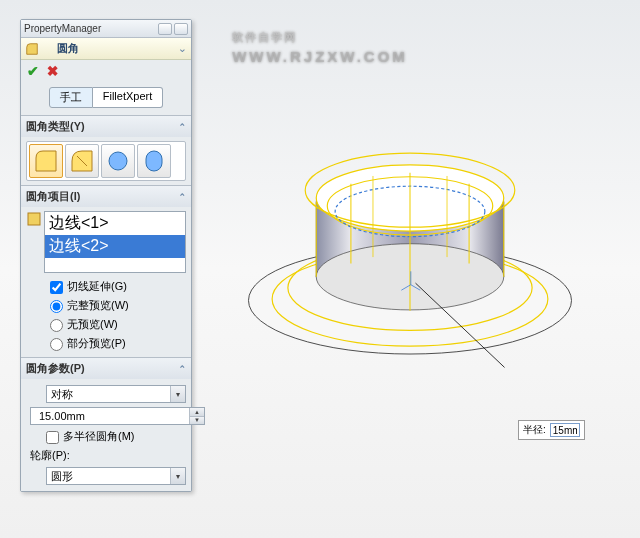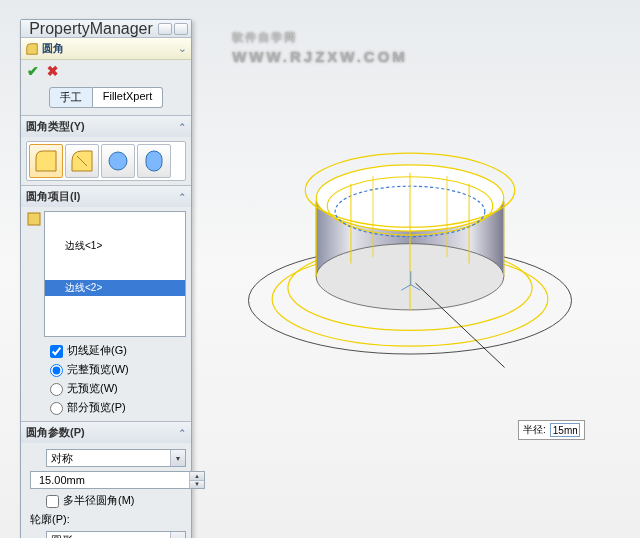--- a/index.html
+++ b/index.html
@@ -7,45 +7,45 @@
   .viewport { position: absolute; left: 0; top: 0; width: 640px; height: 538px; background: linear-gradient(to bottom, #e8ebee 0%, #f8f8f8 50%, #f0f0f0 100%); }
   .watermark { position: absolute; top: 16px; left: 50%; transform: translateX(-50%); font-size: 28px; font-weight: bold; color: rgba(200,200,200,0.65); font-family: sans-serif; letter-spacing: 2px; text-shadow: 0 0 3px #888; white-space: nowrap; }
   .watermark .sub { font-size: 15px; display: block; text-align: center; letter-spacing: 3px; color: rgba(180,180,180,0.7); }
   .model { position: absolute; left: 195px; top: 135px; width: 430px; height: 260px; }
   .model svg { width: 100%; height: 100%; }
   .callout { position: absolute; left: 518px; top: 420px; background: #fff; border: 1px solid #999; padding: 2px 4px; display: flex; align-items: center; gap: 4px; }
   .callout-label { font-size: 10px; }
   .callout-input { width: 30px; height: 14px; border: 1px solid #7a9ecc; font-size: 10px; padding: 0 2px; background: #fff; }
   .panel { position: absolute; left: 20px; top: 19px; width: 172px; background: #e8ecef; border: 1px solid #9aa7b4; border-radius: 2px; box-shadow: 2px 2px 4px rgba(0,0,0,0.2); }
   .panel-titlebar { display: flex; align-items: center; justify-content: space-between; height: 18px; background: linear-gradient(to bottom,#f4f7fa,#dde3ea); border-bottom: 1px solid #b5bec8; padding: 0 3px; }
-  .panel-title { font-size: 16px; color: #333; flex: 1; text-align: center; }
+  .panel-title { font-size: 10px; color: #333; flex: 1; }
   .panel-titlebar-icons { display: flex; gap: 2px; }
   .icon-btn { width: 14px; height: 12px; background: linear-gradient(to bottom,#fff,#dbe2ea); border: 1px solid #a9b4c0; border-radius: 2px; cursor: pointer; }
-  .feature-header { display: flex; align-items: center; gap: 3px; padding: 3px 4px; background: linear-gradient(to bottom,#fffef0,#f0edd0); border-bottom: 1px solid #cbcfb3; }
+  .feature-header { display: flex; align-items: center; gap: 18px; padding: 3px 4px; background: linear-gradient(to bottom,#fffef0,#f0edd0); border-bottom: 1px solid #cbcfb3; }
   .feature-icon { width: 14px; height: 14px; }
   .feature-name { font-weight: bold; color: #2c4a6e; font-size: 11px; }
   .feature-header .chev { margin-left: auto; color: #6a88a8; }
   .action-row { display: flex; align-items: center; gap: 8px; padding: 3px 6px; }
   .check-icon { color: #2c9f2c; font-size: 14px; font-weight: bold; cursor: pointer; }
   .x-icon { color: #d03030; font-size: 14px; font-weight: bold; cursor: pointer; }
   .tabs-row { display: flex; justify-content: center; gap: 0; padding: 5px 0 7px; }
   .tab { border: 1px solid #9aa7b4; padding: 2px 10px; background: #fff; cursor: pointer; font-size: 11px; }
   .tab.left { border-radius: 3px 0 0 3px; background: #e3f0fb; }
   .tab.right { border-radius: 0 3px 3px 0; border-left: none; }
   .section { border-top: 1px solid #b5bec8; }
   .sec-head { display: flex; align-items: center; background: linear-gradient(to bottom,#eef2f6,#dde3ea); padding: 3px 5px; font-weight: bold; color: #333; cursor: pointer; }
   .sec-head .chev { margin-left: auto; color: #6a88a8; font-size: 9px; }
   .sec-body { padding: 4px 5px; background: #e8ecef; }
   .type-icons { display: flex; gap: 2px; padding: 2px; background: #fff; border: 1px solid #b5bec8; border-radius: 2px; }
   .type-icon { width: 34px; height: 34px; border: 1px solid #b5bec8; border-radius: 2px; background: linear-gradient(to bottom,#fff,#e6e6e6); cursor: pointer; display: flex; align-items: center; justify-content: center; }
   .type-icon.sel { border: 1px solid #e0a030; background: linear-gradient(to bottom,#fff6e0,#ffe5a8); }
   .type-icon svg { width: 26px; height: 26px; }
   .items-box { margin: 0 0 4px 18px; }
   .items-box-inner { background: #fff; border: 1px solid #9aa7b4; }
-  .item-row { padding: 1px 20px; font-size: 10px; margin-top: 26px; }
+  .item-row { padding: 1px 4px; font-size: 16px; }
   .item-row.sel { background: #3a7bd5; color: #fff; }
   .items-side-icon { float: left; width: 16px; height: 16px; margin-top: 0; }
   .ctrl-row { display: flex; align-items: flex-end; padding: 2px 0 2px 24px; gap: 4px; }
   .ctrl-row input[type=checkbox], .ctrl-row input[type=radio] { margin: 0; }
   .params-icon { width: 16px; height: 16px; display: inline-flex; align-items: center; justify-content: center; }
   .combo { display: flex; align-items: center; border: 1px solid #9aa7b4; background: #fff; height: 18px; flex: 1; }
   .combo-text { flex: 1; padding: 0 4px; font-size: 11px; }
   .combo-arrow { width: 15px; height: 100%; background: linear-gradient(to bottom,#f2f4f7,#d5dbe2); border-left: 1px solid #b5bec8; display: flex; align-items: center; justify-content: center; font-size: 8px; color: #444; cursor: pointer; }
   .spinner { display: flex; align-items: center; border: 1px solid #9aa7b4; background: #fff; height: 18px; flex: 1; }
   .spinner input { border: none; flex: 1; padding: 0 8px; font-size: 11px; outline: none; }

